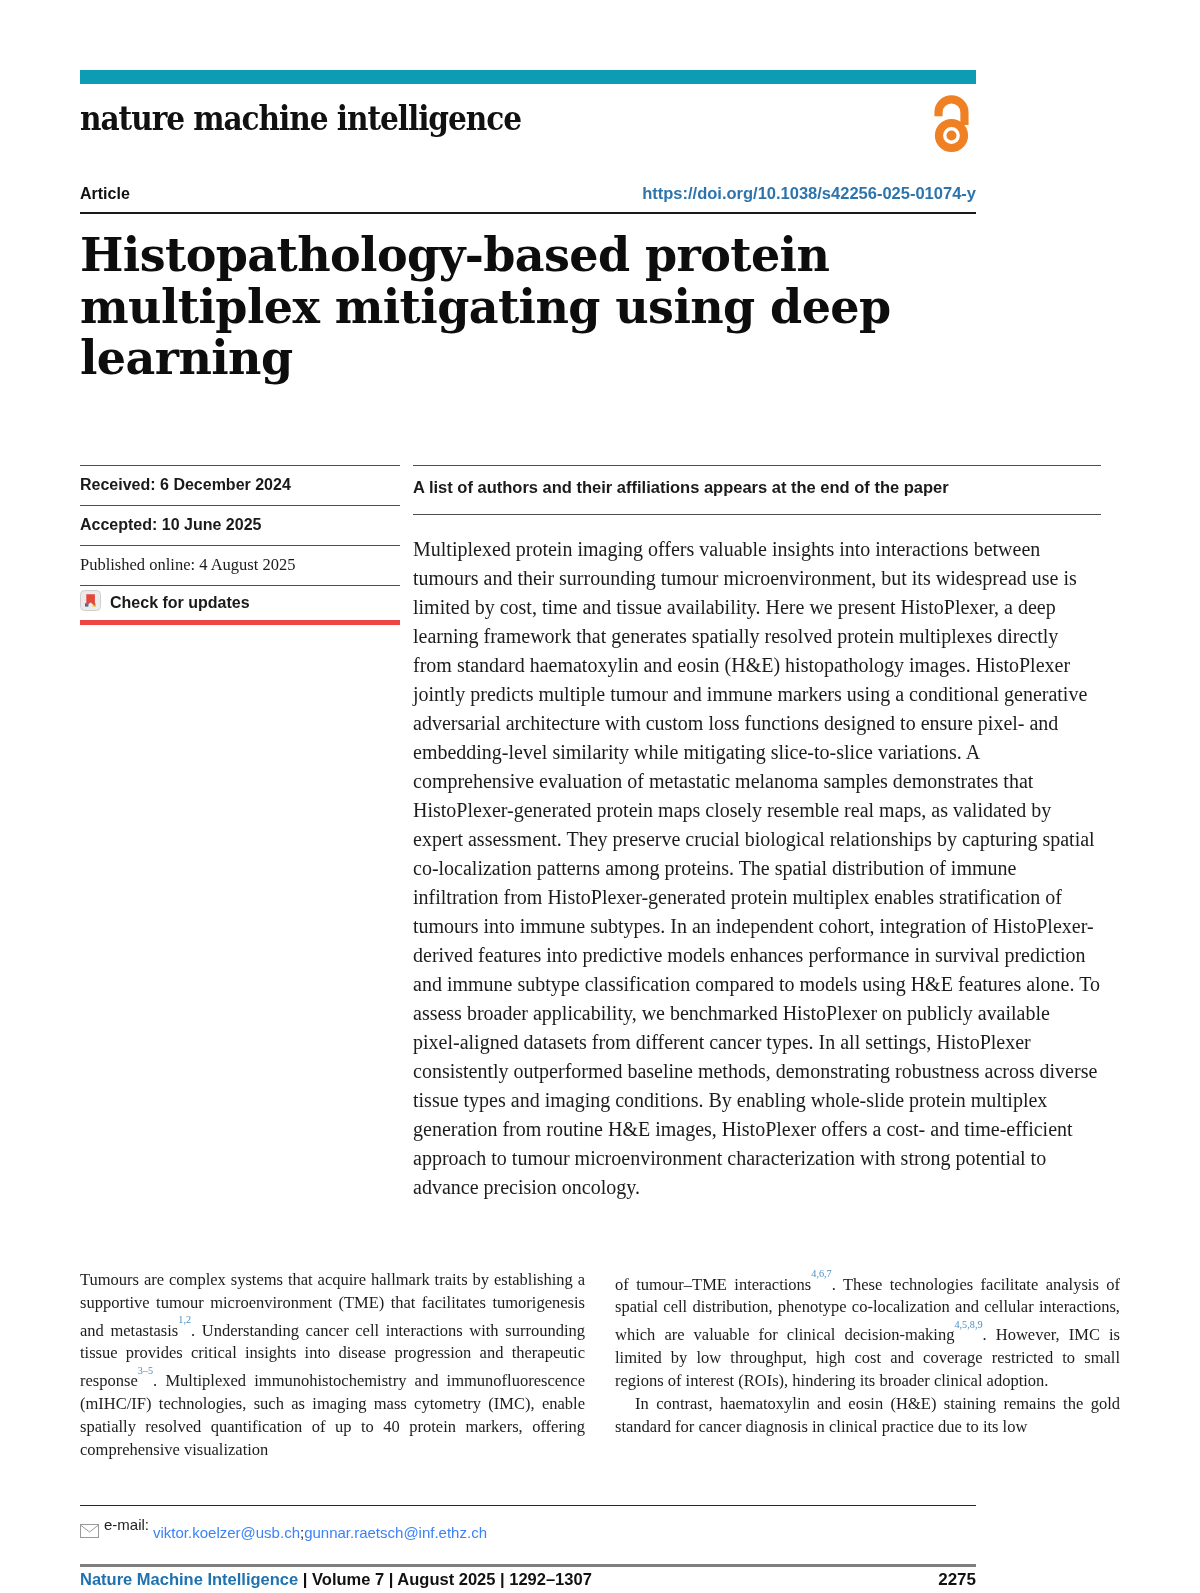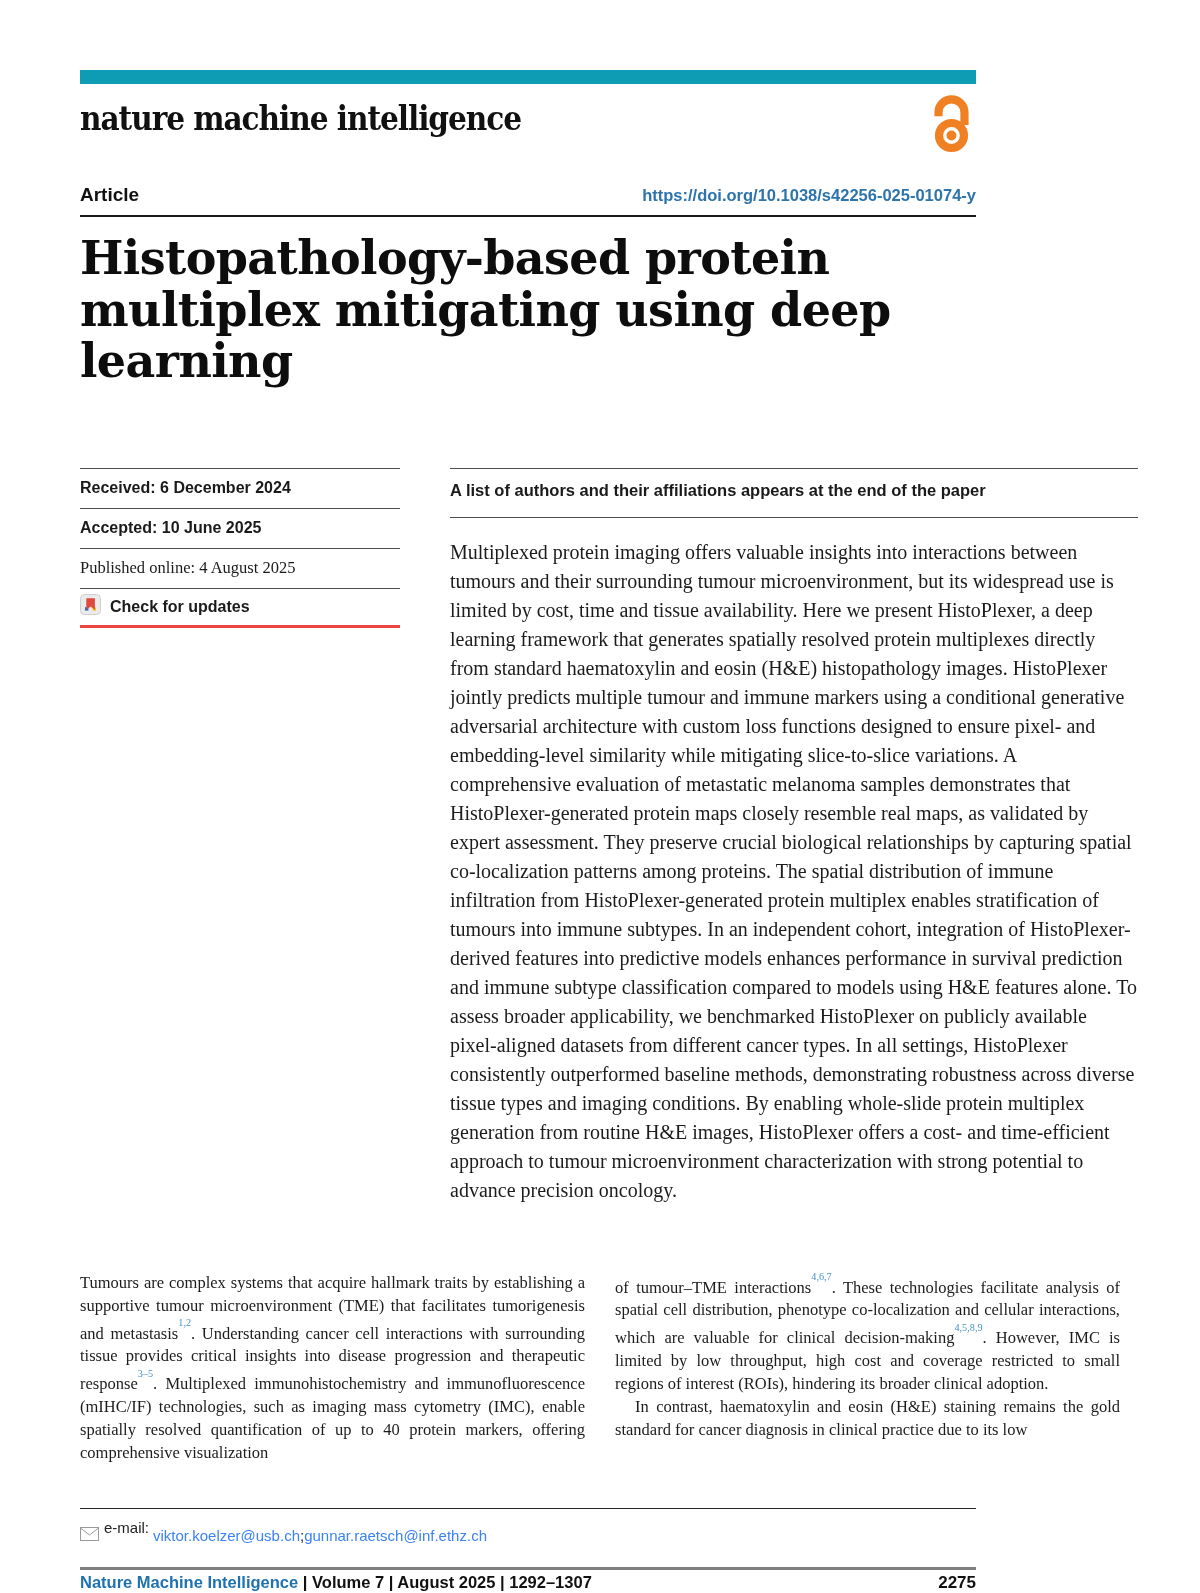--- a/index.html
+++ b/index.html
@@ -14,39 +14,39 @@
 
   .masthead { display:flex; justify-content:space-between; align-items:flex-start; margin-top:6px; height:64px; }
   .logo {
     font-family:"DejaVu Serif", serif; font-weight:700; font-size:34px;
     letter-spacing:-1.2px; white-space:nowrap; color:#111;
     transform:scaleX(0.87); transform-origin:left top; margin-top:8px;
   }
   .oa-icon { flex:0 0 auto; }
 
   .header-row { display:flex; justify-content:space-between; align-items:baseline; margin-top:30px; }
-  .article-type { font-size:19px; font-weight:700; color:#111; }
+  .article-type { font-size:16px; font-weight:700; color:#111; }
   .doi-link { font-size:16.5px; font-weight:600; color:#2d74ad; text-decoration:none; }
 
   .rule-dark { border:none; border-top:2px solid #1a1a1a; margin-top:9px; }
 
   h1.title {
     font-family:"DejaVu Serif", serif; font-weight:700; font-size:46px;
     line-height:1.12; letter-spacing:-0.6px; color:#0d0d0d; margin-top:16px;
   }
 
-  .main-grid { display:grid; grid-template-columns:320px 688px; column-gap:50px; margin-top:80px; }
+  .main-grid { display:grid; grid-template-columns:320px 688px; column-gap:13px; margin-top:80px; }
 
   .meta-col .meta-row {
     border-top:1px solid #4d4d4d; min-height:40px;
     display:flex; align-items:center; gap:9px;
     font-size:16px; font-weight:700; color:#1a1a1a; padding:4px 0;
   }
   .meta-col .meta-row.serif { font-family:"Liberation Serif", serif; font-weight:400; font-size:16.5px; }
-  .meta-col .meta-row.last { border-bottom:3px solid #ef4444; cursor:pointer; }
+  .meta-col .meta-row.last { border-bottom:5px solid #ef4444; cursor:pointer; }
 
   .authors-note { border-top:1px solid #4d4d4d; padding-top:12px; font-size:16.5px; font-weight:700; color:#1a1a1a; }
   .note-rule { border:none; border-top:1px solid #4d4d4d; margin-top:17px; }
 
   .abstract {
     margin-top:20px; font-family:Liberation Serif, serif;
     font-size:20px; line-height:29px; color:#1c1c1c;
   }
 
   .body-cols {

